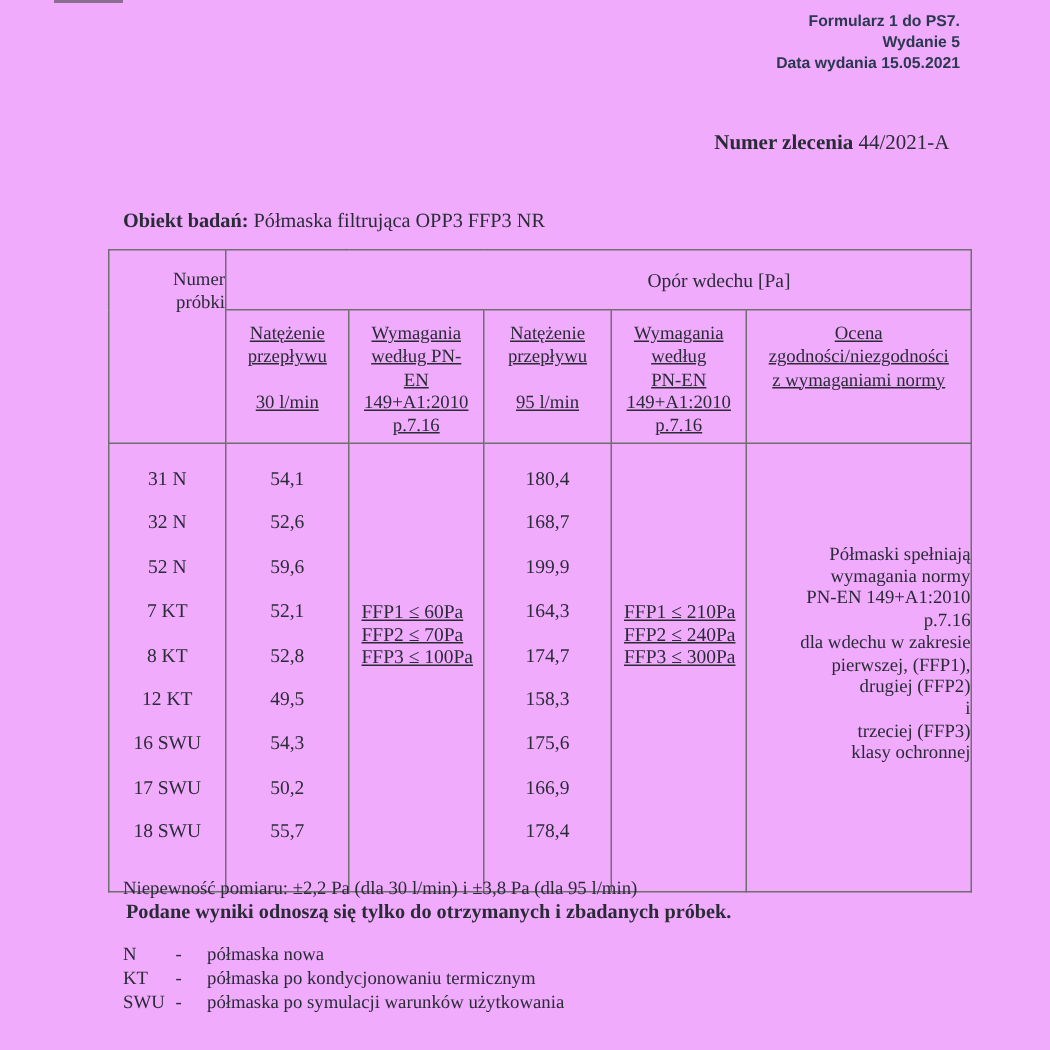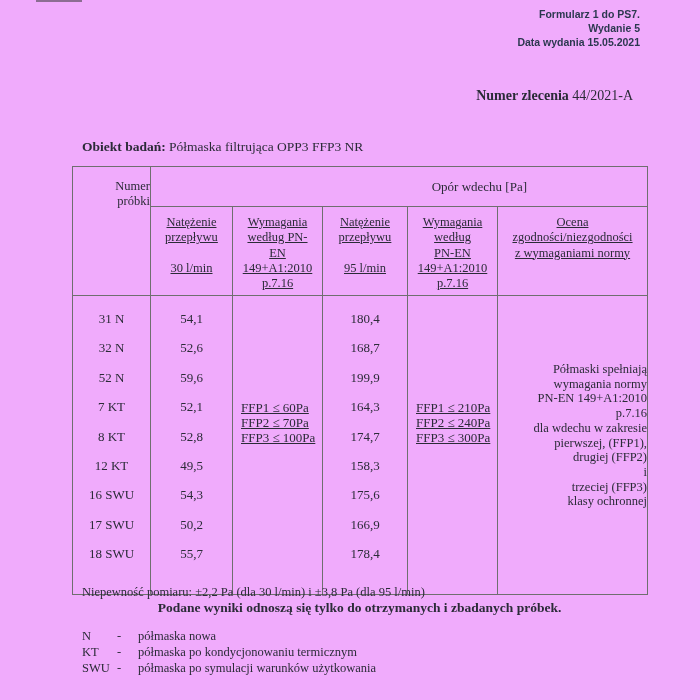--- a/index.html
+++ b/index.html
@@ -49,21 +49,21 @@
   .hl{min-height:15.3px;line-height:15.3px;}
   .body-cell{height:298px;text-align:center;}
   .vals{padding-top:8px;}
   .vl{height:29.4px;line-height:29.4px;font-size:13px;}
   .req-cell{text-align:left !important;}
   .req-stack{padding:105px 0 0 8px;}
   .req-stack .rl{line-height:14.8px;font-size:13px;white-space:nowrap;text-decoration:underline;}
   .assess-stack{padding-top:66px;text-align:right;}
   .assess-stack .al{min-height:14.7px;line-height:14.7px;}
   .uncertainty{position:absolute;top:585px;left:82px;font-size:12.5px;}
-  .note-line{position:absolute;top:600px;left:72px;width:575px;text-align:center;font-weight:bold;font-size:13.5px;}
+  .note-line{position:absolute;top:600px;left:84px;width:575px;font-weight:bold;font-size:13.5px;}
   .legend{position:absolute;top:629px;left:82px;font-size:12.5px;}
   .legend-row{height:15.8px;line-height:15.8px;display:flex;}
   .legend-abbr{width:35px;}
   .legend-dash{width:21px;}
 </style>
 </head>
 <body>
 
 <div class="page">
   <div class="scan-edge"></div>

